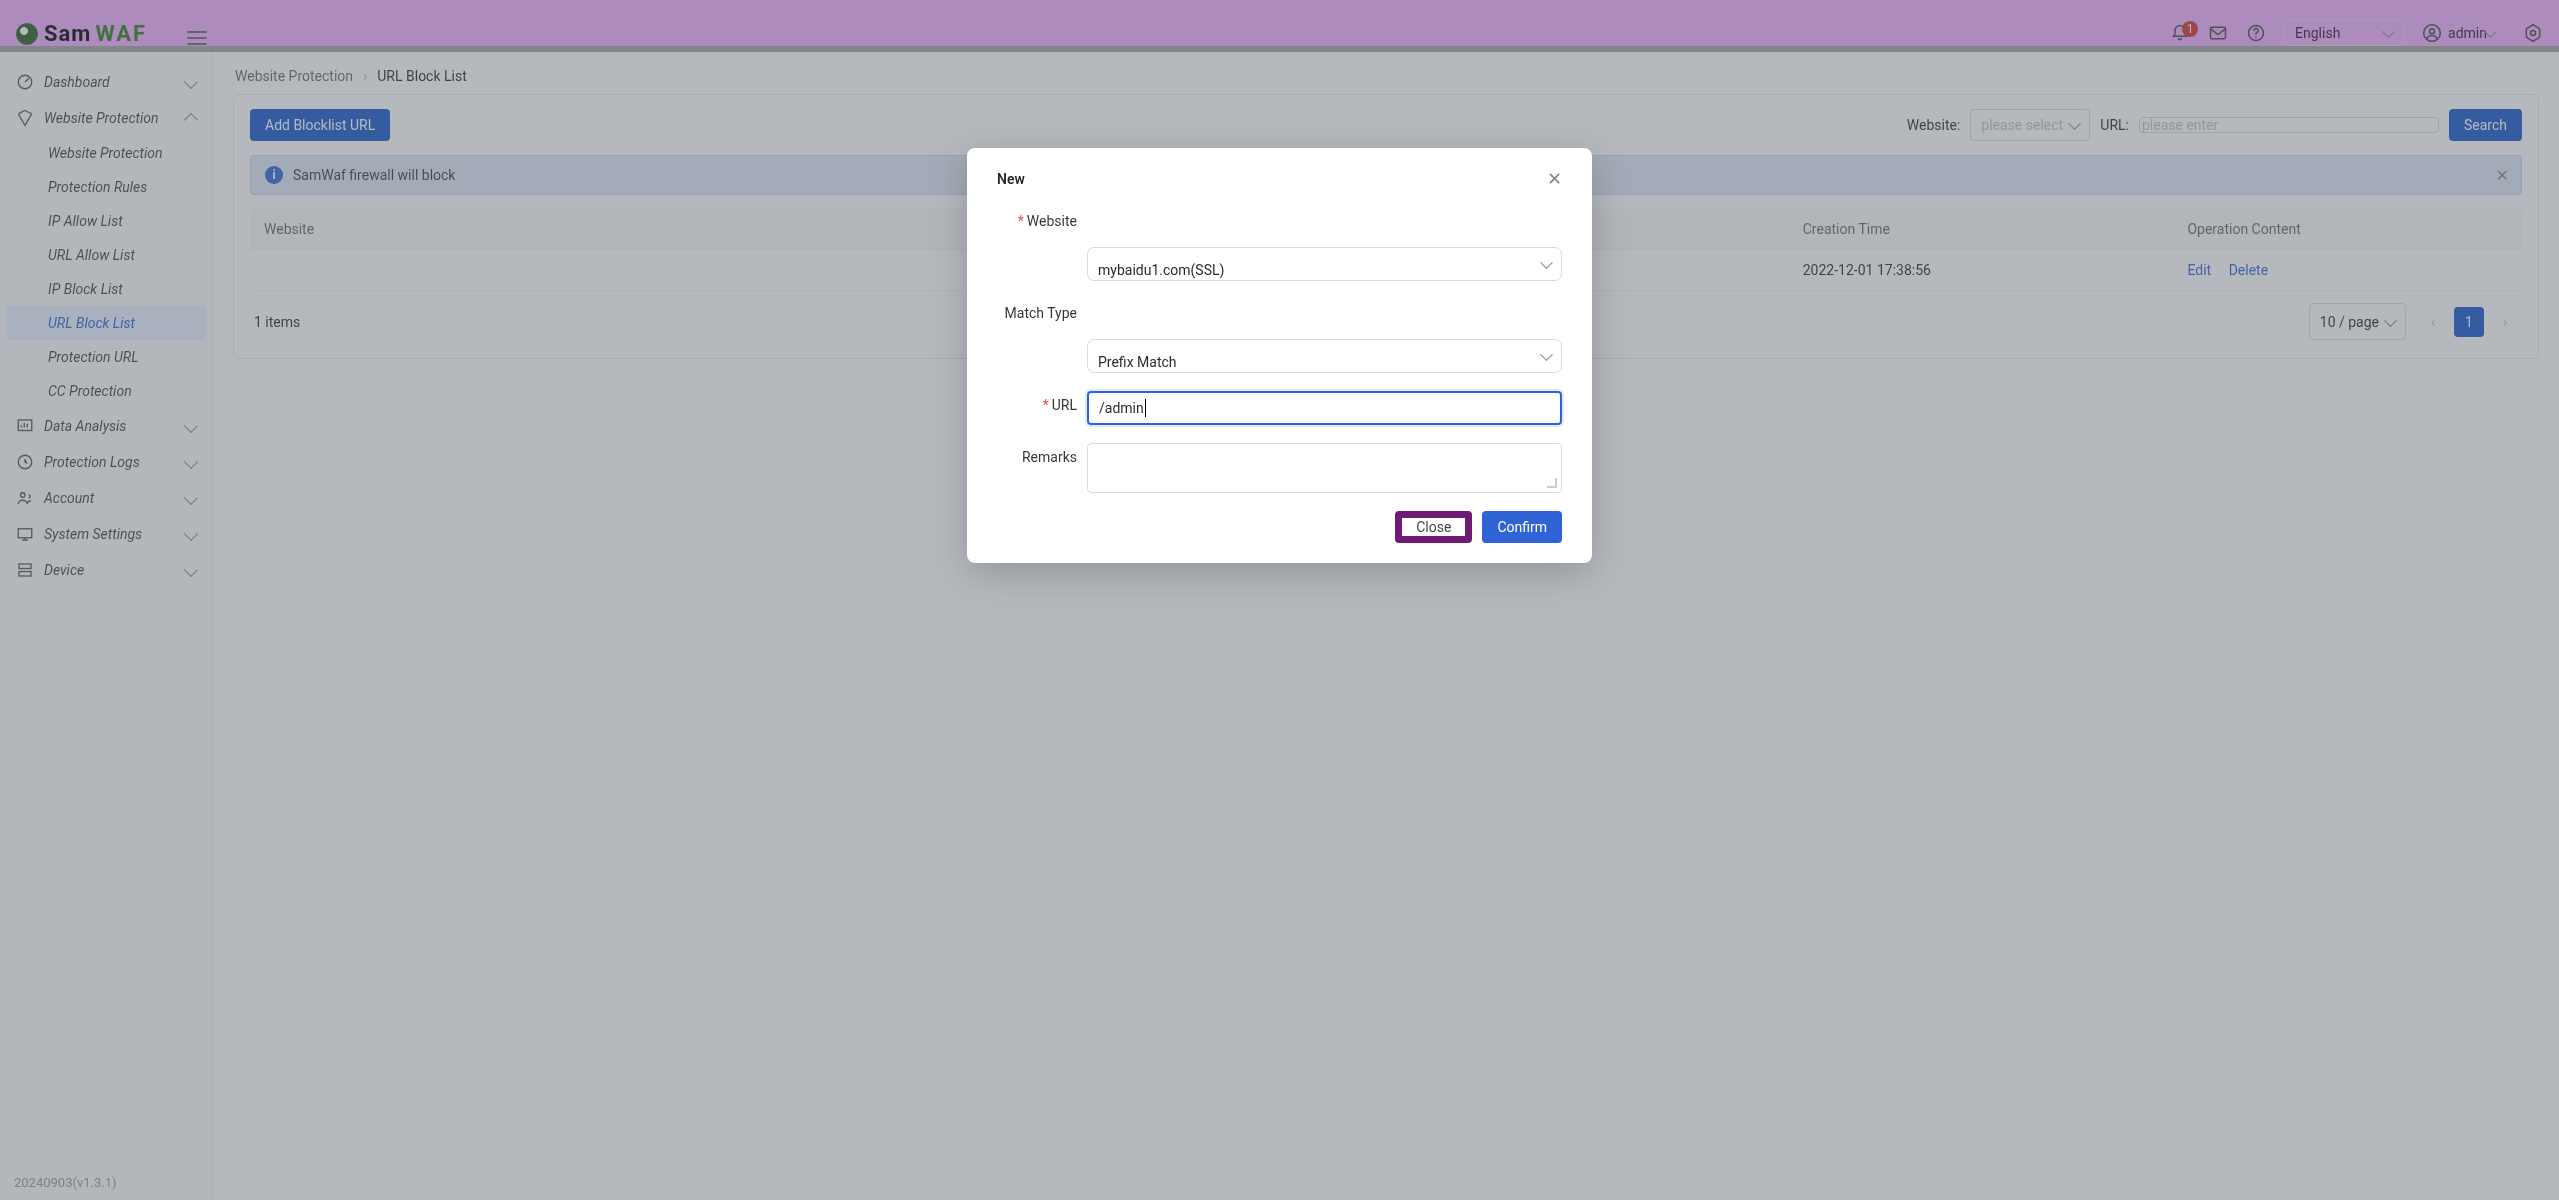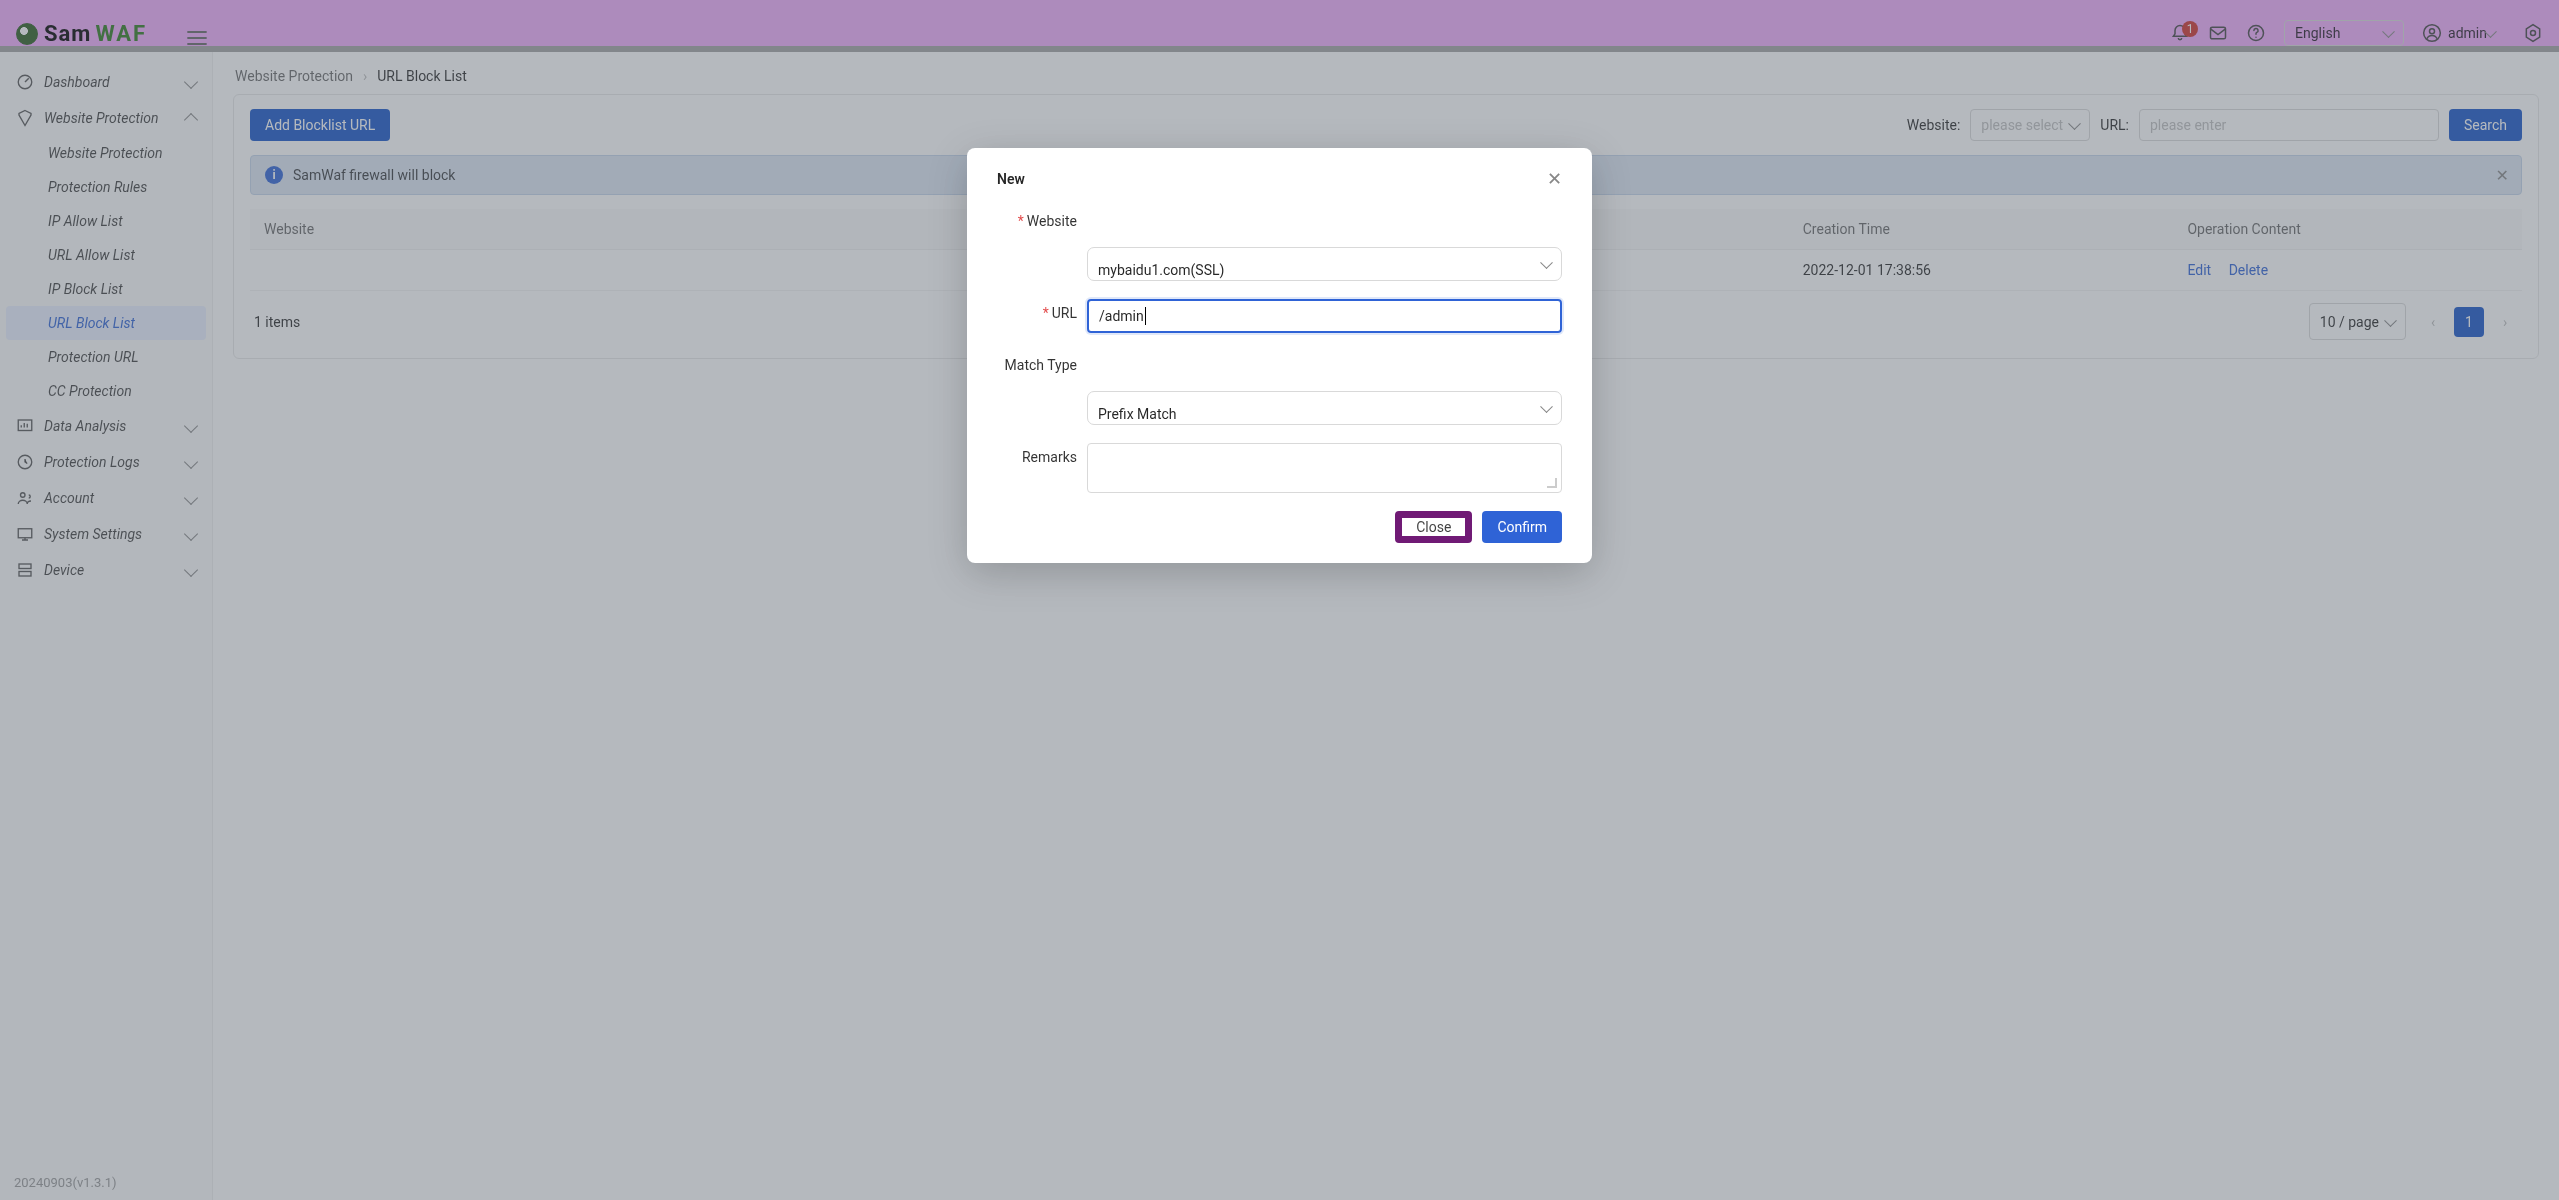--- a/index.html
+++ b/index.html
@@ -42,21 +42,21 @@
 .breadcrumb .cur { color: rgba(0,0,0,0.85); }
 
 .card { margin: 0 20px 20px; border: 1px solid #e8e8e8; border-radius: 6px; background: #fff; padding: 14px 16px; }
 .card-top { display: flex; align-items: center; gap: 14px; }
 .btn { height: 32px; padding: 0 14px; border-radius: 4px; font-size: 14px; display: inline-flex; align-items: center; cursor: pointer; border: 1px solid transparent; }
 .btn-primary { background: #1755c8; color: #fff; }
 .btn-default { background: #fff; border: 7px solid #701a75; color: rgba(0,0,0,0.75); }
 .filters { margin-left: auto; display: flex; align-items: center; gap: 10px; }
 .flabel { color: rgba(0,0,0,0.85); }
 .select-input { border: 1px solid #d9d9d9; border-radius: 4px; height: 32px; min-width: 120px; padding: 0 26px 0 10px; display: flex; align-items: center; color: #bfbfbf; position: relative; }
-.text-input { border: 1px solid #d9d9d9; border-radius: 4px; height: 32px; min-width: 300px; padding: 0 10px; display: flex; align-items: center; color: #bfbfbf; }
+.text-input { border: 1px solid #d9d9d9; border-radius: 4px; height: 16px; min-width: 300px; padding: 0 2px; display: flex; align-items: center; color: #bfbfbf; }
 
 .alert { margin: 14px 0; background: #dce6f3; border: 1px solid #c3d4ea; border-radius: 4px; padding: 10px 14px; display: flex; align-items: center; gap: 10px; color: rgba(0,0,0,0.75); position: relative; }
 .alert .info-ic { width: 18px; height: 18px; border-radius: 50%; background: #2f63d6; color: #fff; display: inline-flex; align-items: center; justify-content: center; font-size: 12px; font-weight: bold; }
 .alert .close { position: absolute; right: 12px; top: 10px; color: #888; cursor: pointer; font-size: 16px; }
 
 .table-head { display: flex; padding: 12px 14px; color: rgba(0,0,0,0.6); border-bottom: 1px solid #eee; background: #fafafa; }
 .col-w { flex: 1.4; }
 .col-u { flex: 2; }
 .col-r { flex: 1.4; }
 .col-t { flex: 1.2; }
@@ -335,37 +335,37 @@
     <div class="form">
       <div class="form-row">
         <div class="form-label"><span class="req">*</span><span>Website</span></div>
         <div class="form-ctrl">
           <div class="m-select select-input" style="color:rgba(0,0,0,0.85)">
             <span>mybaidu1.com(SSL)</span>
           </div>
         </div>
       </div>
       <div class="form-row">
+        <div class="form-label"><span>Match Type</span></div>
+        <div class="form-ctrl">
+          <div class="m-select select-input" style="color:rgba(0,0,0,0.85)">
+            <span>Prefix Match</span>
+          </div>
+        </div>
+      </div>
+      <div class="form-row">
         <div class="form-label"><span class="req">*</span><span>URL</span></div>
         <div class="form-ctrl">
           <div class="m-input">
             <span>/admin</span>
               <span class="cursor"></span>
           </div>
         </div>
       </div>
       <div class="form-row">
-        <div class="form-label"><span>Match Type</span></div>
-        <div class="form-ctrl">
-          <div class="m-select select-input" style="color:rgba(0,0,0,0.85)">
-            <span>Prefix Match</span>
-          </div>
-        </div>
-      </div>
-      <div class="form-row">
         <div class="form-label"><span>Remarks</span></div>
         <div class="form-ctrl">
           <div class="m-textarea">
             <span></span>
           </div>
         </div>
       </div>
     </div>
     <div class="modal-foot">
       <div class="btn btn-default">

